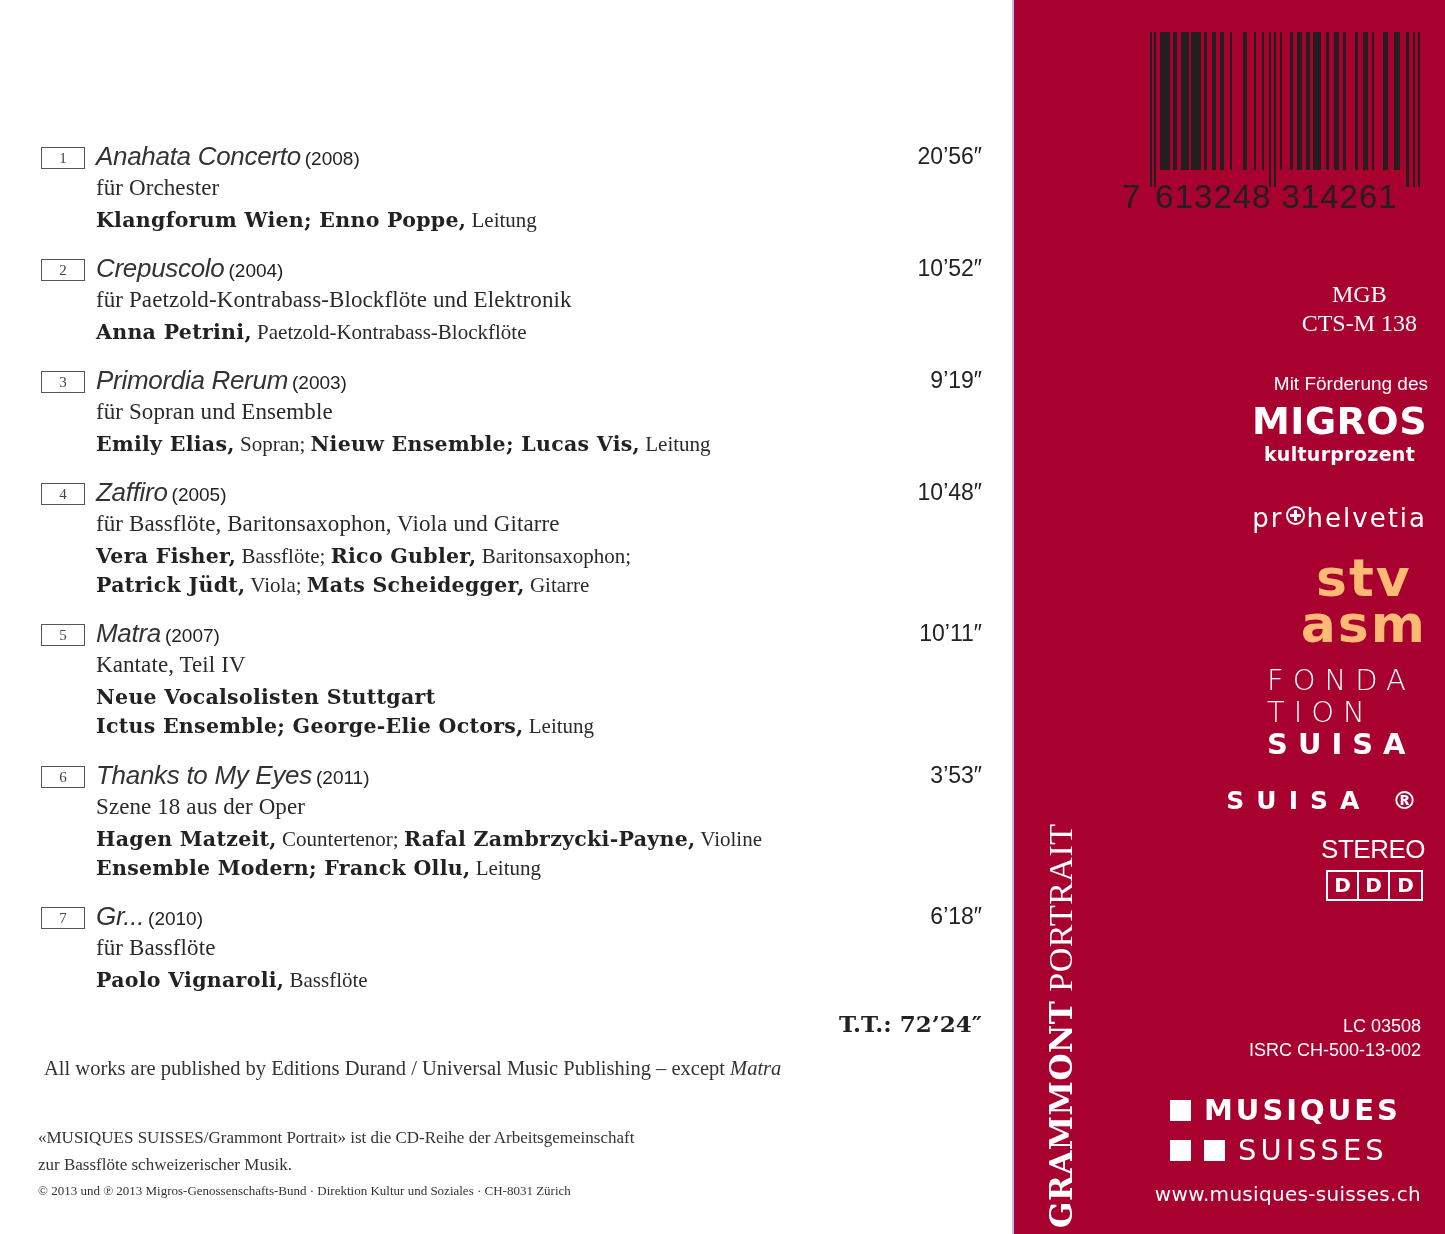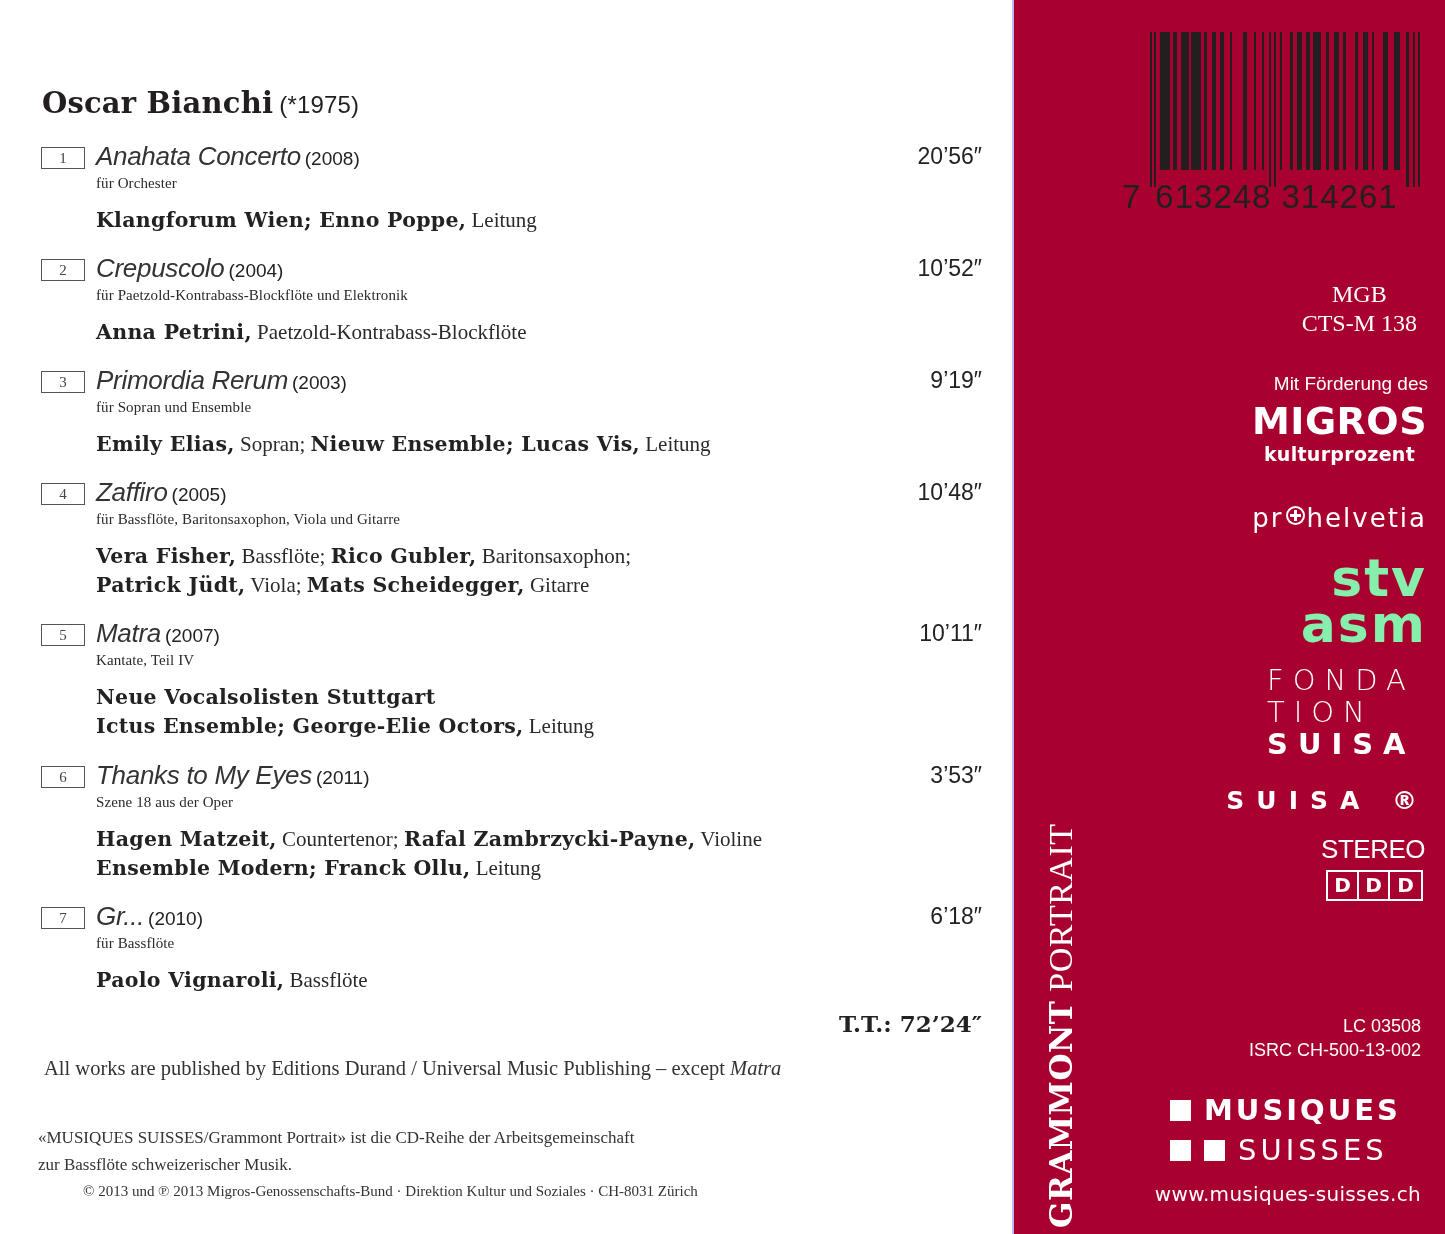--- a/index.html
+++ b/index.html
@@ -24,40 +24,40 @@
     text-align: center; line-height: 21px;
   }
   .tline { position: absolute; left: 96px; white-space: nowrap; }
   .ttitle { top: -6px; font-family: "Liberation Sans", sans-serif; font-size: 26px; color: #333; }
   .ttitle .name { font-style: italic; font-weight: 300; letter-spacing: -0.3px; }
   .ttitle .yr { font-size: 19px; font-style: normal; margin-left: 4px; color: #222; }
   .tdur {
     position: absolute; right: 30px; top: -4px;
     font-family: "Liberation Sans", sans-serif; font-size: 23px; color: #222;
   }
-  .tdesc { font-family: "Liberation Serif", serif; font-size: 15px; color: #2a2a2a; letter-spacing: 0.1px; }
+  .tdesc { font-family: "Liberation Serif", serif; font-size: 23px; color: #2a2a2a; letter-spacing: 0.1px; }
   .perf { font-family: "Liberation Serif", serif; font-size: 21px; color: #2a2a2a; }
   .perf b { font-family: "DejaVu Serif", serif; font-weight: bold; font-size: 20.5px; color: #222; letter-spacing: 0.3px; }
 
   .total {
     position: absolute; right: 30px; top: 1010px;
     font-family: "DejaVu Serif", serif; font-weight: bold; font-size: 23px; color: #222;
   }
   .publisher {
     position: absolute; left: 44px; top: 1057px;
     font-family: "Liberation Serif", serif; font-size: 20.5px; color: #333; white-space: nowrap;
   }
   .publisher i { font-style: italic; }
   .series {
     position: absolute; left: 38px; top: 1124px; width: 800px;
     font-family: "Liberation Serif", serif; font-size: 17px; color: #333; line-height: 27px;
   }
   .copyright {
     position: absolute; left: 38px; top: 1183px;
-    font-family: "Liberation Serif", serif; font-size: 15px; color: #333; white-space: nowrap; margin-left: 45px;
+    font-family: "Liberation Serif", serif; font-size: 13px; color: #333; white-space: nowrap;
   }
 
   
   .right {
     position: absolute; left: 1012px; top: 0; width: 433px; height: 1234px;
     background: #a8002f; color: #fff;
     border-left: 2px solid #c4b5fd;
     box-sizing: border-box;
   }
   .barcode { position: absolute; left: 136px; top: 32px; width: 272px; height: 155px; }
@@ -91,22 +91,22 @@
   }
   .cross-o {
     display: inline-block; width: 15px; height: 15px; border: 2.5px solid #fff; border-radius: 50%;
     position: relative; margin: 0 2px; top: 3px;
   }
   .cross-o::before { content: ""; position: absolute; left: 6px; top: 2px; width: 3px; height: 11px; background: #fff; }
   .cross-o::after { content: ""; position: absolute; left: 2px; top: 6px; width: 11px; height: 3px; background: #fff; }
 
   .stv {
     position: absolute; right: 18px; top: 555px;
-    font-family: "DejaVu Sans", sans-serif; font-weight: bold; color: #86efac;
-    font-size: 52px; line-height: 46px; letter-spacing: 2px; text-align: right;
+    font-family: "DejaVu Sans", sans-serif; font-weight: bold; color: #fdba74;
+    font-size: 52px; line-height: 46px; letter-spacing: 2px; text-align: center;
   }
   .fondation {
     position: absolute; right: 18px; top: 664px;
     font-family: "DejaVu Sans", sans-serif; color: #fff; text-align: left; width: 160px;
   }
   .fondation .row { font-size: 29px; line-height: 32px; letter-spacing: 9px; font-weight: 200; white-space: nowrap; }
   .fondation .row.bold { font-weight: bold; letter-spacing: 10px; }
   .suisa {
     position: absolute; right: 16px; top: 786px;
     font-family: "DejaVu Sans", sans-serif; font-weight: bold; font-size: 25px; letter-spacing: 12px; color: #fff;
@@ -149,23 +149,20 @@
   .musiques .t2 { font-size: 29px; letter-spacing: 4px; font-weight: normal; }
   .website {
     position: absolute; right: 24px; top: 1182px;
     font-family: "DejaVu Sans", sans-serif; font-size: 20px; color: #fff; letter-spacing: 0.3px;
   }
 </style>
 </head>
 <body>
 
 <div class="left">
-  <h1 class="composer">
-    <span>Oscar Bianchi</span><span class="years">(*1975)</span>
-  </h1>
 
   <div id="tracks">
       <div class="track" style="top: 147px;">
         <div class="tnum">1</div>
         <div class="tline ttitle"><span class="name">Anahata Concerto</span><span class="yr">(2008)</span></div>
         <div class="tdur">20’56″</div>
         <div class="tline tdesc" style="top: 28px;">für Orchester</div>
         <div class="tline perf" style="top: 61px;"><b>Klangforum Wien; Enno Poppe,</b><span> Leitung</span></div>
       </div>
       <div class="track" style="top: 259px;">

